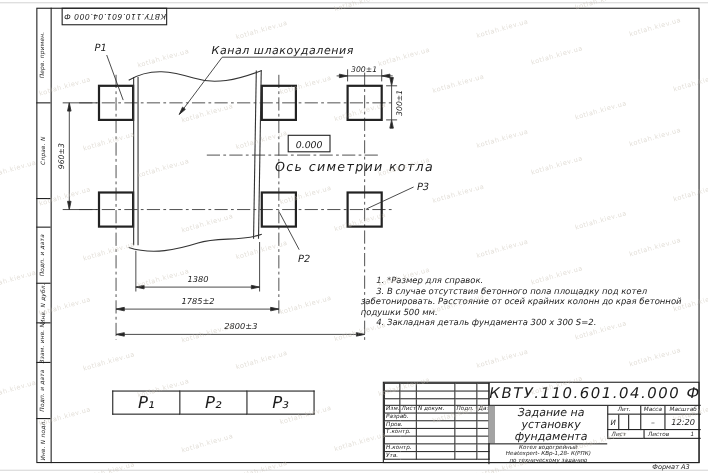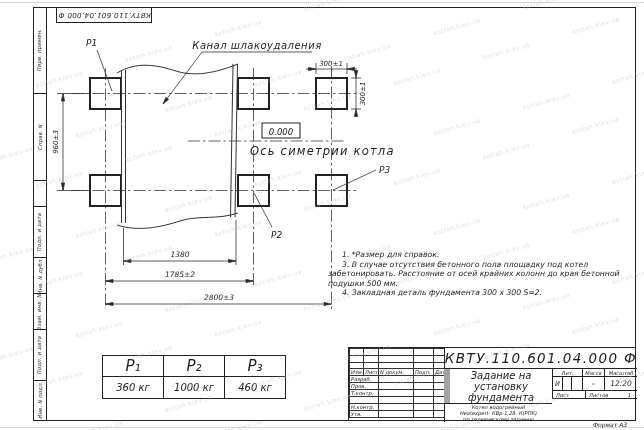--- a/index.html
+++ b/index.html
@@ -190,25 +190,20 @@
     <p>4. Закладная деталь фундамента  300 х 300 S=2.</p>
   </div>
 
   <table class="load-table">
     <tbody>
         <tr class="hd">
       <td>P₁</td>
       <td>P₂</td>
       <td>P₃</td>
     </tr>
-    <tr class="vl">
-      <td>360 кг</td>
-      <td>1000 кг</td>
-      <td>460 кг</td>
-    </tr>
   </tbody>
     </table>
 
   <div class="tblock">
     <div class="tb-abs tb-left">
       <table>
         <colgroup>
             <col style="width:14px">
             <col style="width:15px">
             <col style="width:35px">

